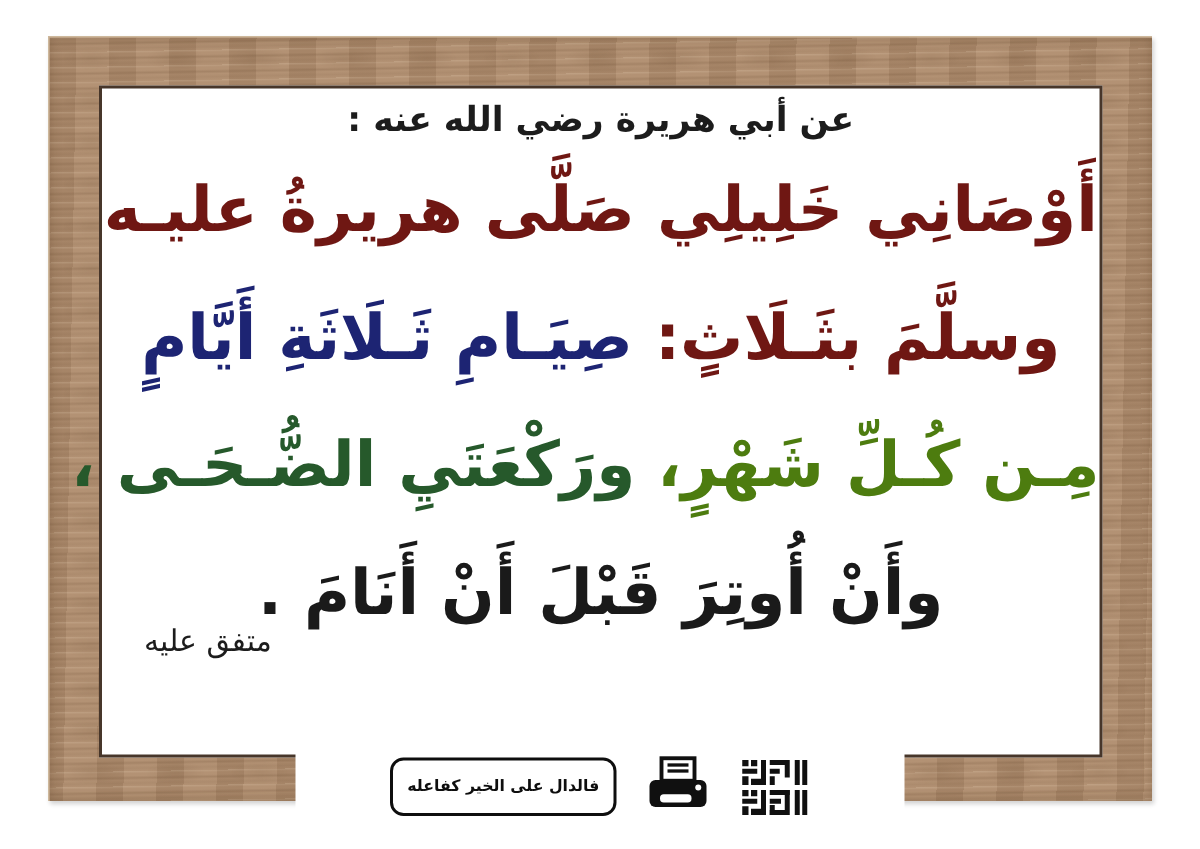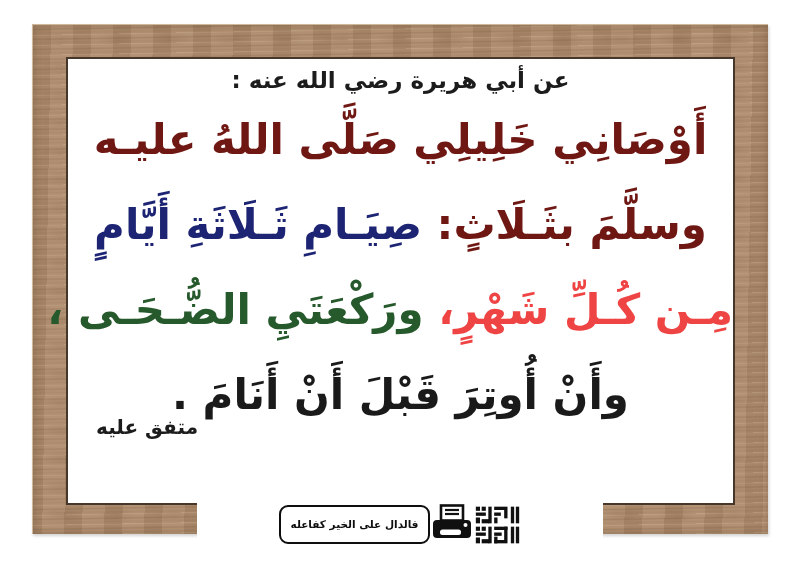--- a/index.html
+++ b/index.html
@@ -37,32 +37,32 @@
     font-weight:bold;font-size:23px;color:#1c1c1c;
   }
   .biglines{margin-top:4px;}
   .bigline{
     height:85px;line-height:85px;text-align:center;direction:rtl;
     font-weight:bold;font-size:42px;white-space:nowrap;
   }
   .bigline .seg:not(:first-child){}
   .attribution{
     position:absolute;left:28px;top:356px;direction:rtl;
-    font-weight:bold;font-size:20px;color:#1c1c1c;
+    font-weight:normal;font-size:20px;color:#1c1c1c;
   }
   .commentary{
     position:absolute;left:0;right:0;bottom:15px;text-align:center;direction:rtl;
     font-weight:bold;font-size:18px;color:#181818;
   }
 
   
   .footer{
     position:absolute;left:197px;top:501px;width:406px;height:47px;
     background:#ffffff;display:flex;align-items:center;justify-content:center;
-    gap:2px;z-index:3;
+    gap:21px;z-index:3;
   }
   .fbox{
     border:2px solid #0e0e0e;border-radius:9px;height:39px;background:#fff;
     display:flex;flex-direction:column;align-items:center;justify-content:center;
     padding:1px 10px;box-sizing:border-box;text-align:center;
   }
   .fbox-ar{font-size:10.5px;font-weight:bold;direction:rtl;line-height:1.3;color:#0e0e0e;}
   .fbox-en{font-size:14.5px;font-weight:bold;letter-spacing:.3px;line-height:1.1;color:#0e0e0e;}
   .fbox-pr{font-size:12px;font-weight:bold;direction:rtl;line-height:1.35;color:#0e0e0e;}
   .icon{display:block;}
@@ -72,28 +72,28 @@
 
 <div class="stage">
 
   <div class="frame">
     <div class="panel">
 
       <div class="narrator">عن أبي هريرة رضي الله عنه :</div>
 
       <div class="biglines">
         <div class="bigline">
-          <span class="seg" style="color: rgb(111, 23, 19);">أَوْصَانِي خَلِيلِي صَلَّى اللهُ عليـه</span>
+          <span class="seg" style="color: rgb(111, 23, 19);">أَوْصَانِي خَلِيلِي صَلَّى هريرةُ عليـه</span>
         </div>
         <div class="bigline">
           <span class="seg" style="color: rgb(111, 23, 19);">وسلَّمَ بثَـلَاثٍ:</span>
           <span class="seg" style="color: rgb(29, 36, 115);">صِيَـامِ ثَـلَاثَةِ أَيَّامٍ</span>
         </div>
         <div class="bigline">
-          <span class="seg" style="color: #ef4444;">مِـن كُـلِّ شَهْرٍ،</span>
+          <span class="seg" style="color: #4d7c0f;">مِـن كُـلِّ شَهْرٍ،</span>
           <span class="seg" style="color: rgb(38, 89, 43);">ورَكْعَتَيِ الضُّـحَـى ،</span>
         </div>
         <div class="bigline">
           <span class="seg" style="color: rgb(26, 26, 26);">وأَنْ أُوتِرَ قَبْلَ أَنْ أَنَامَ .</span>
         </div>
       </div>
 
       <div class="attribution">متفق عليه</div>
 
 

